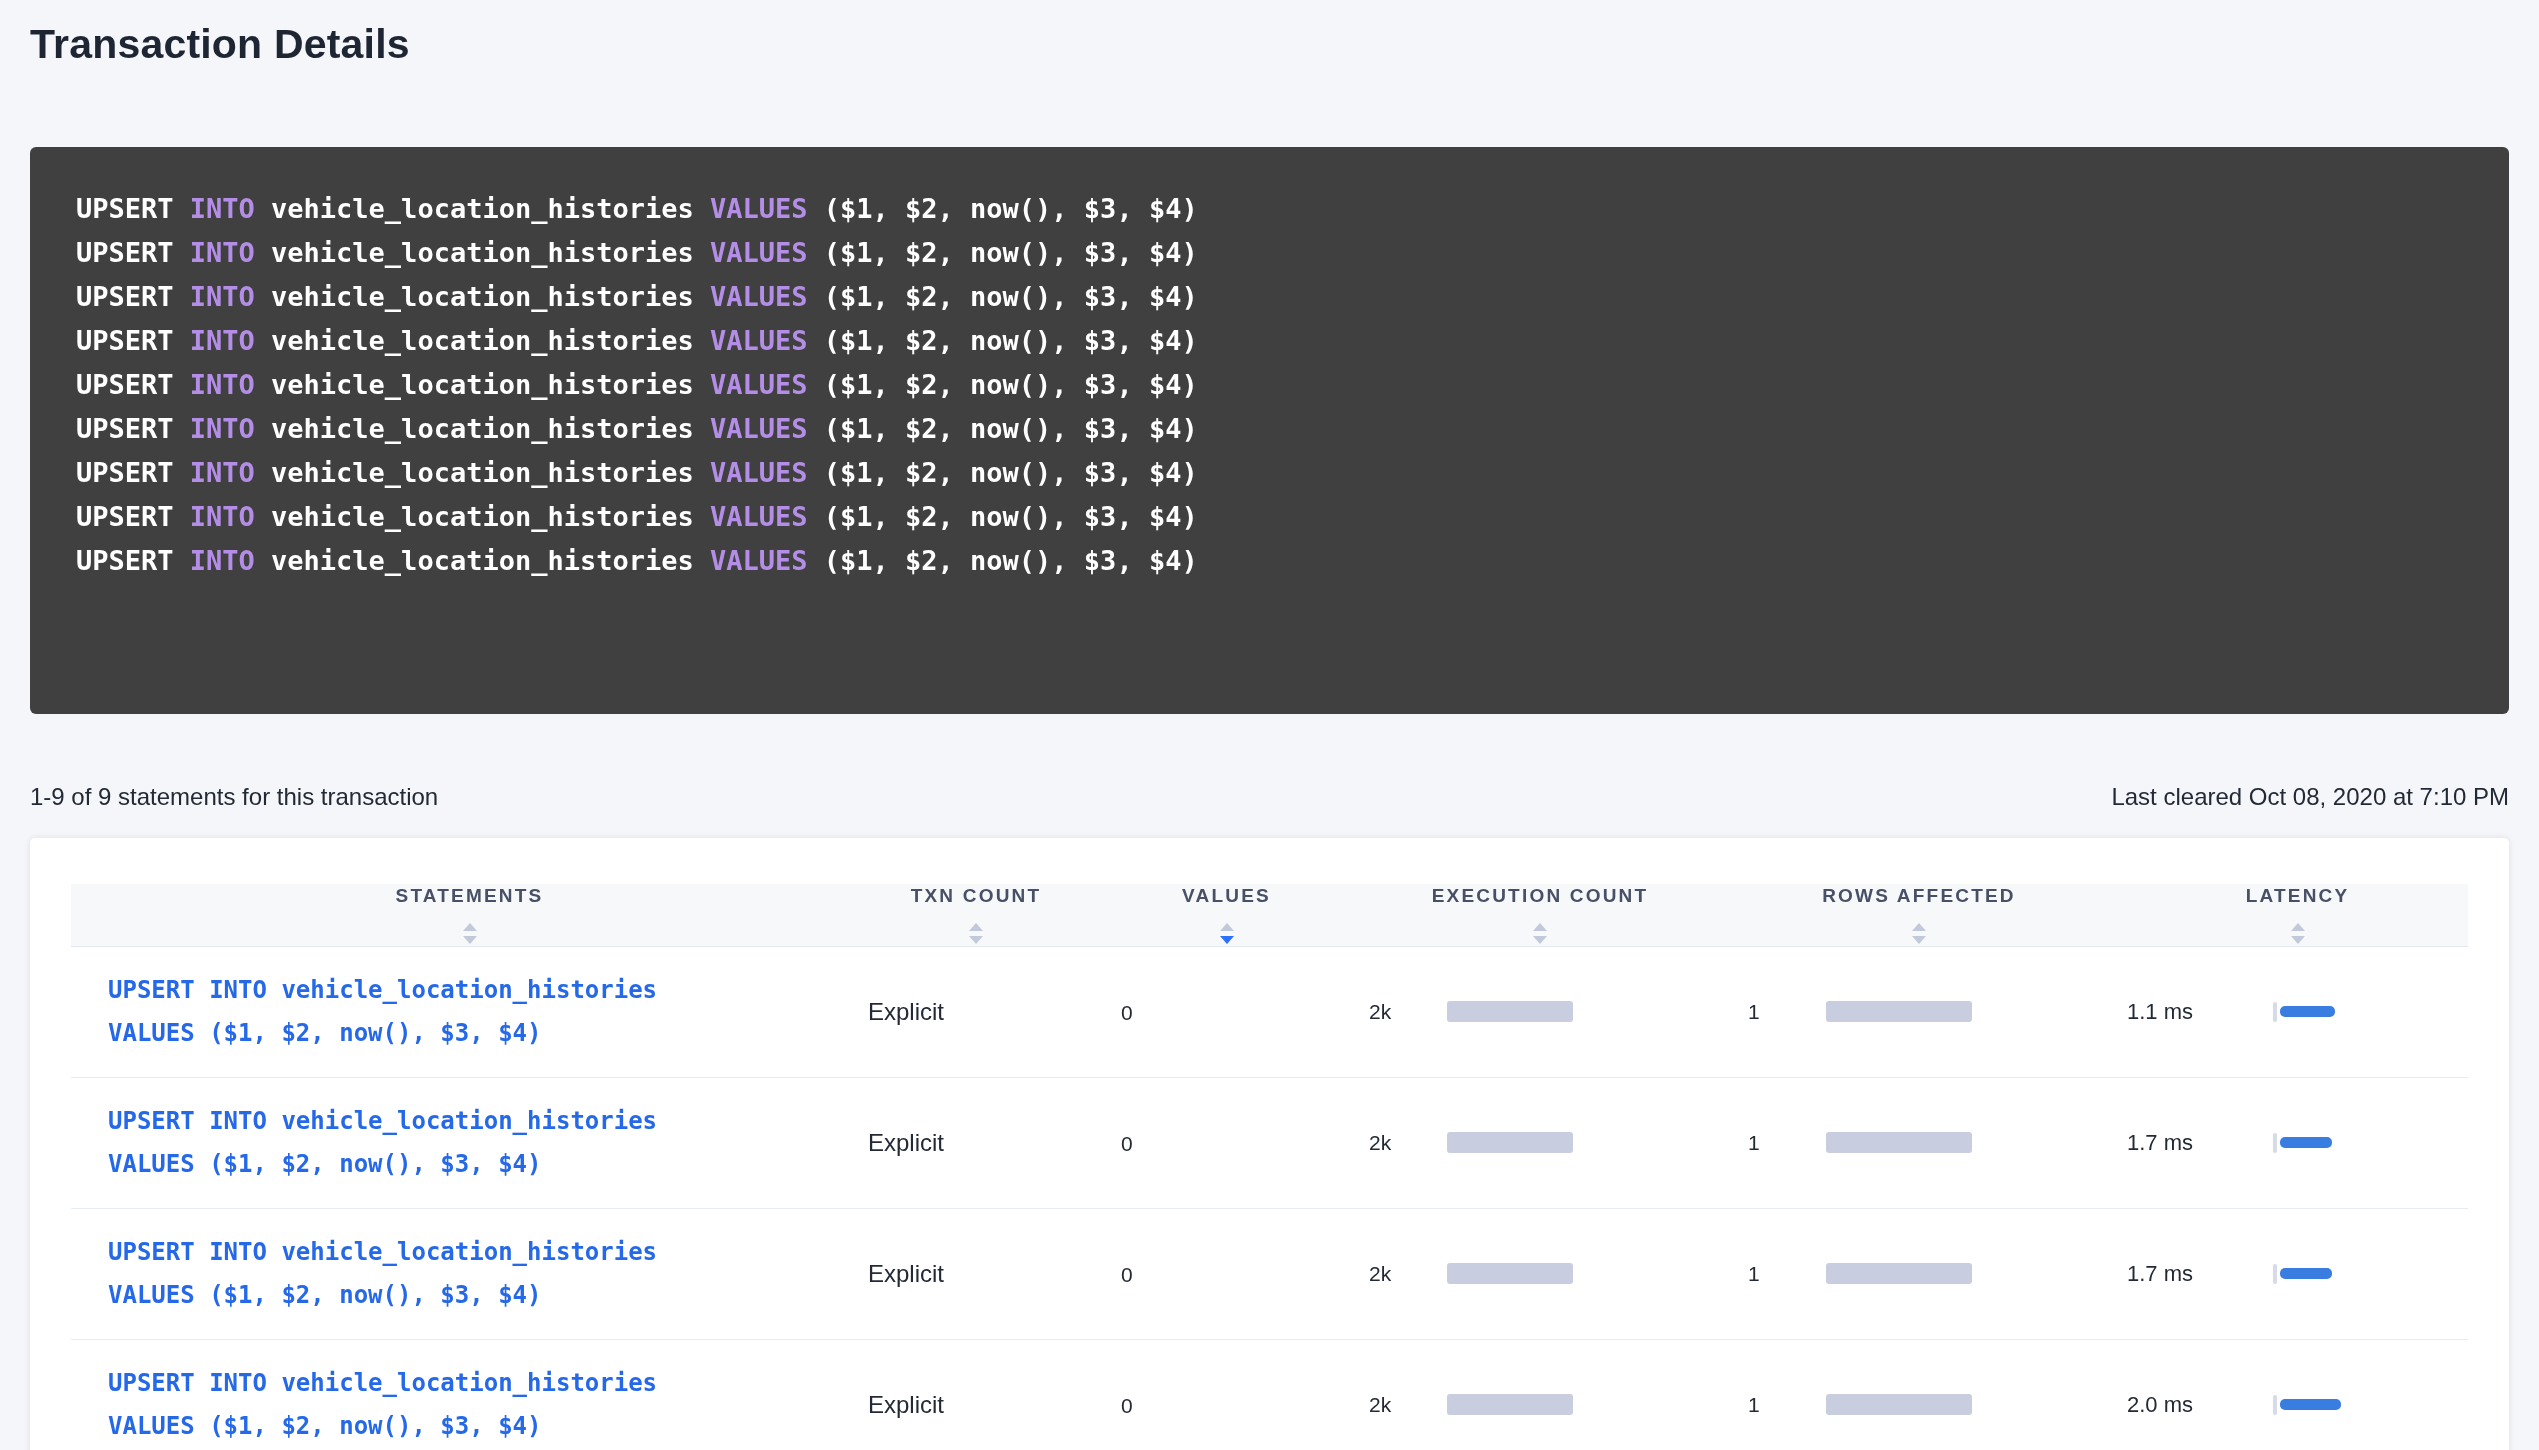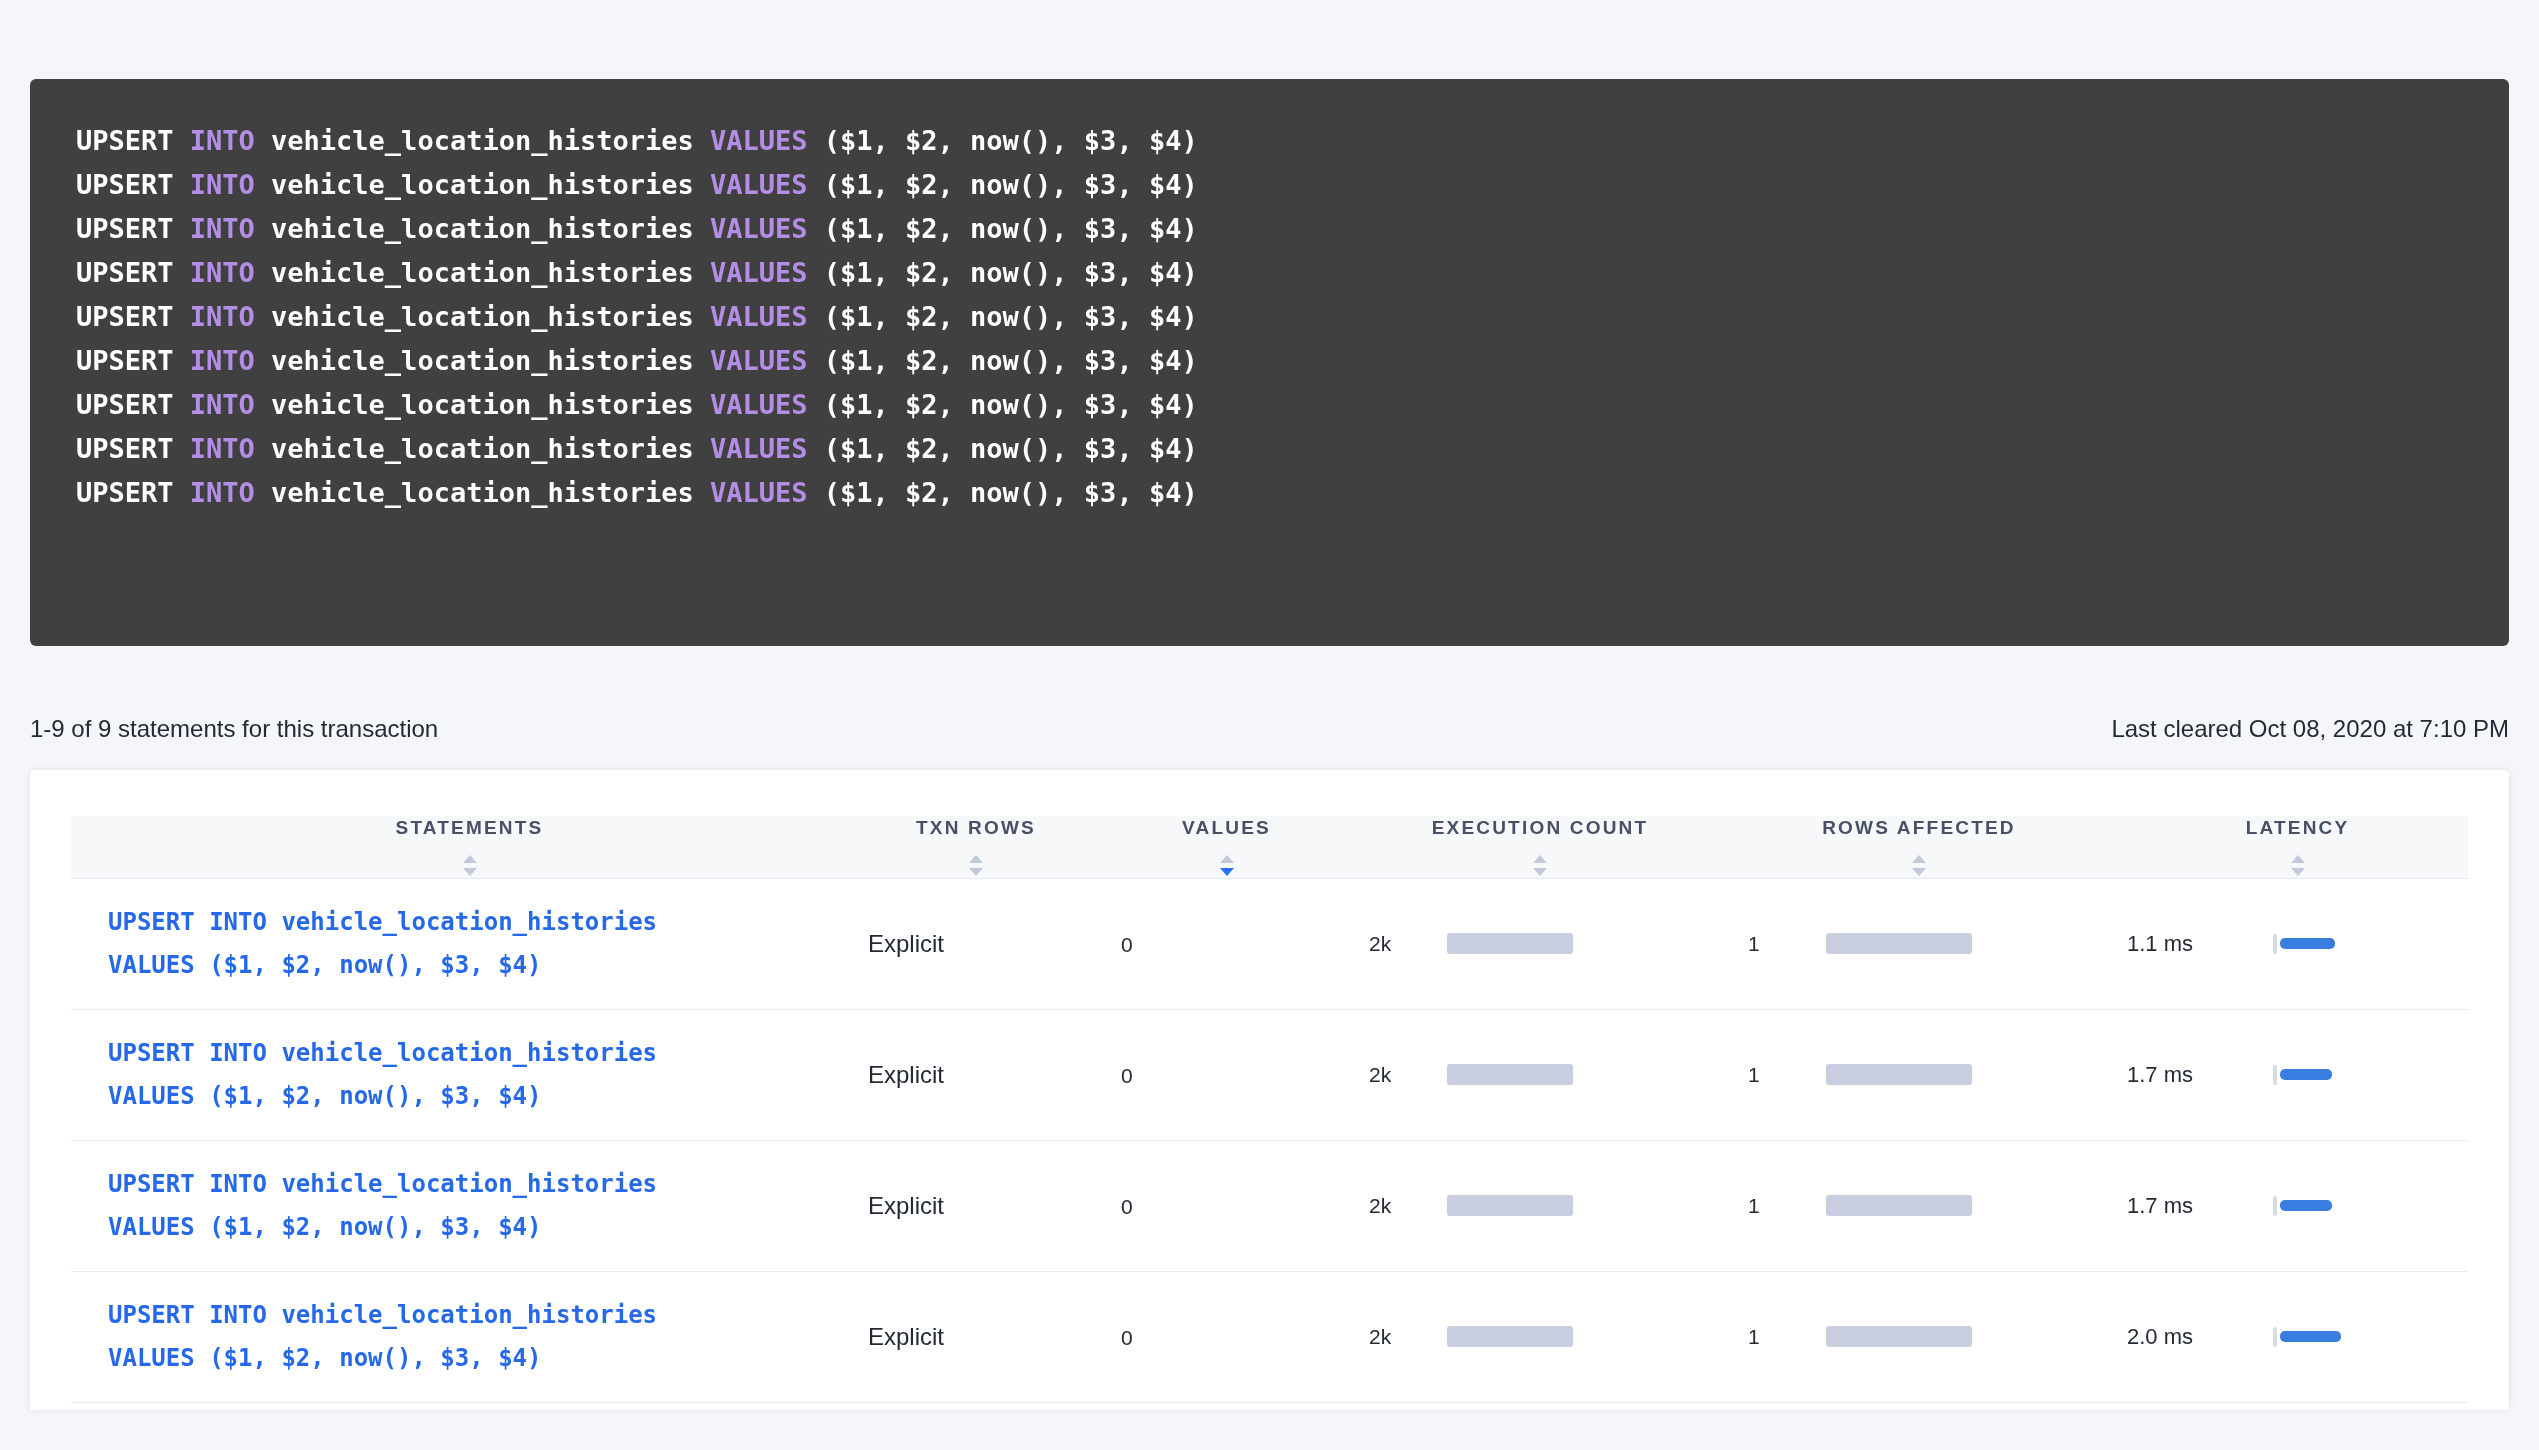--- a/index.html
+++ b/index.html
@@ -118,20 +118,21 @@
   .lat-label { width:146px; font-size:22px; color:#242a35; }
   .lat-chart { display:flex; align-items:center; }
   .lat-tick { width:4px; height:20px; border-radius:2px; background:#d7dbe7; margin-right:3px; }
   .lat-bar { height:11px; border-radius:5px; background:#3a7de0; }
 </style>
 </head>
 <body>
 
 <div class="page">
 
+  <h1 class="page-title">Transaction Details</h1>
 
   <div class="sql-box" id="sqlBox">
       <div class="sql-line"><span class="tok-plain">UPSERT </span><span class="tok-kw">INTO </span><span class="tok-plain">vehicle_location_histories </span><span class="tok-kw">VALUES </span><span class="tok-plain">($1, $2, now(), $3, $4)</span></div>
       <div class="sql-line"><span class="tok-plain">UPSERT </span><span class="tok-kw">INTO </span><span class="tok-plain">vehicle_location_histories </span><span class="tok-kw">VALUES </span><span class="tok-plain">($1, $2, now(), $3, $4)</span></div>
       <div class="sql-line"><span class="tok-plain">UPSERT </span><span class="tok-kw">INTO </span><span class="tok-plain">vehicle_location_histories </span><span class="tok-kw">VALUES </span><span class="tok-plain">($1, $2, now(), $3, $4)</span></div>
       <div class="sql-line"><span class="tok-plain">UPSERT </span><span class="tok-kw">INTO </span><span class="tok-plain">vehicle_location_histories </span><span class="tok-kw">VALUES </span><span class="tok-plain">($1, $2, now(), $3, $4)</span></div>
       <div class="sql-line"><span class="tok-plain">UPSERT </span><span class="tok-kw">INTO </span><span class="tok-plain">vehicle_location_histories </span><span class="tok-kw">VALUES </span><span class="tok-plain">($1, $2, now(), $3, $4)</span></div>
       <div class="sql-line"><span class="tok-plain">UPSERT </span><span class="tok-kw">INTO </span><span class="tok-plain">vehicle_location_histories </span><span class="tok-kw">VALUES </span><span class="tok-plain">($1, $2, now(), $3, $4)</span></div>
       <div class="sql-line"><span class="tok-plain">UPSERT </span><span class="tok-kw">INTO </span><span class="tok-plain">vehicle_location_histories </span><span class="tok-kw">VALUES </span><span class="tok-plain">($1, $2, now(), $3, $4)</span></div>
       <div class="sql-line"><span class="tok-plain">UPSERT </span><span class="tok-kw">INTO </span><span class="tok-plain">vehicle_location_histories </span><span class="tok-kw">VALUES </span><span class="tok-plain">($1, $2, now(), $3, $4)</span></div>
@@ -159,21 +160,21 @@
               <div class="th-inner">
                 <span class="th-label">STATEMENTS</span>
                 <span class="sort">
                   <i class="tri tri-up"></i>
                   <i class="tri tri-down"></i>
                 </span>
               </div>
             </th>
             <th>
               <div class="th-inner">
-                <span class="th-label">TXN ROWS</span>
+                <span class="th-label">TXN COUNT</span>
                 <span class="sort">
                   <i class="tri tri-up"></i>
                   <i class="tri tri-down"></i>
                 </span>
               </div>
             </th>
             <th>
               <div class="th-inner">
                 <span class="th-label">VALUES</span>
                 <span class="sort">

